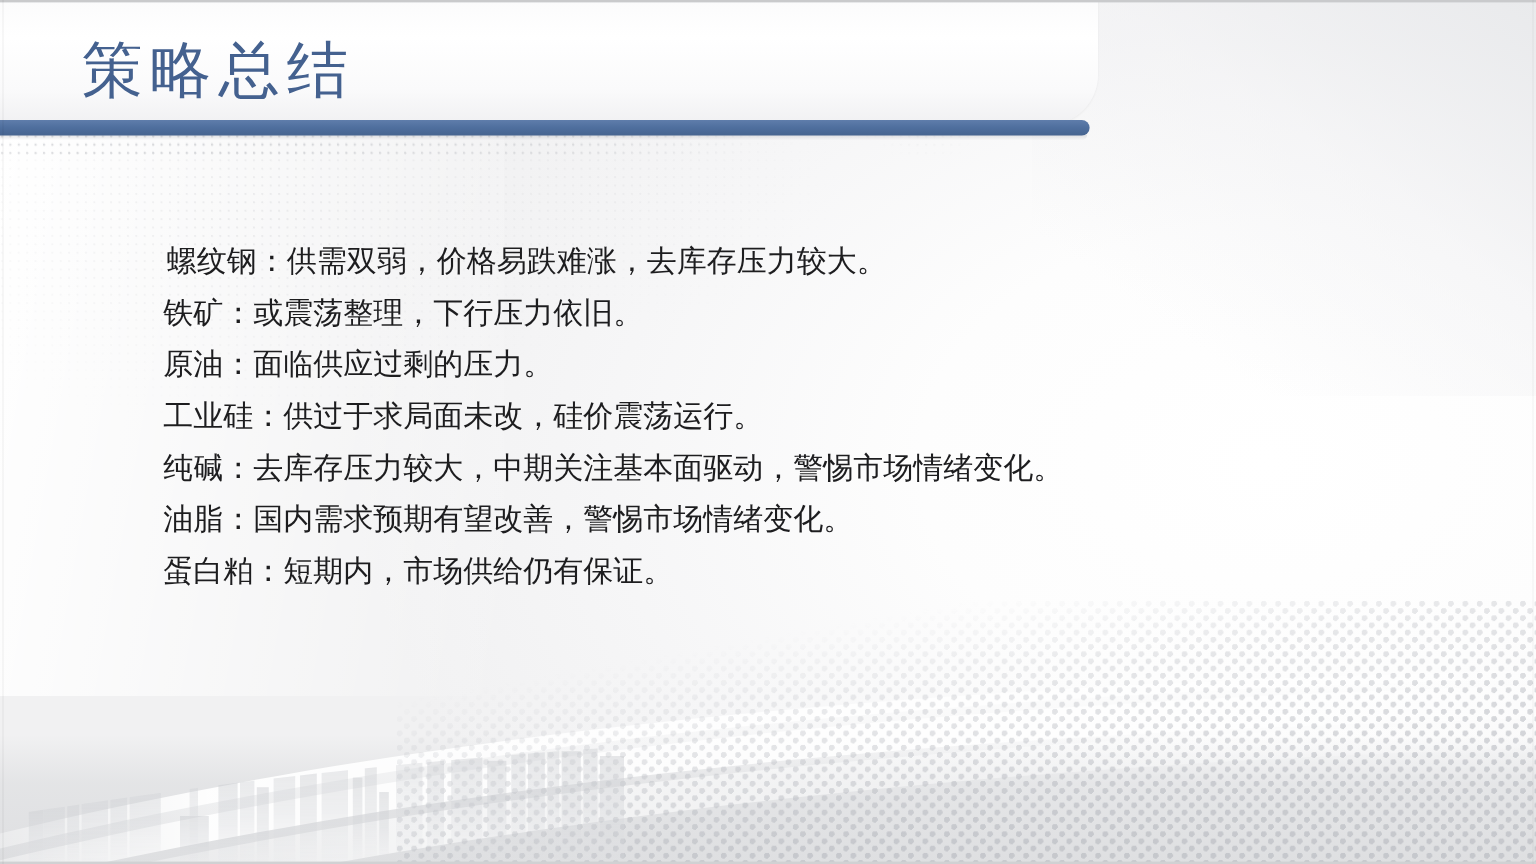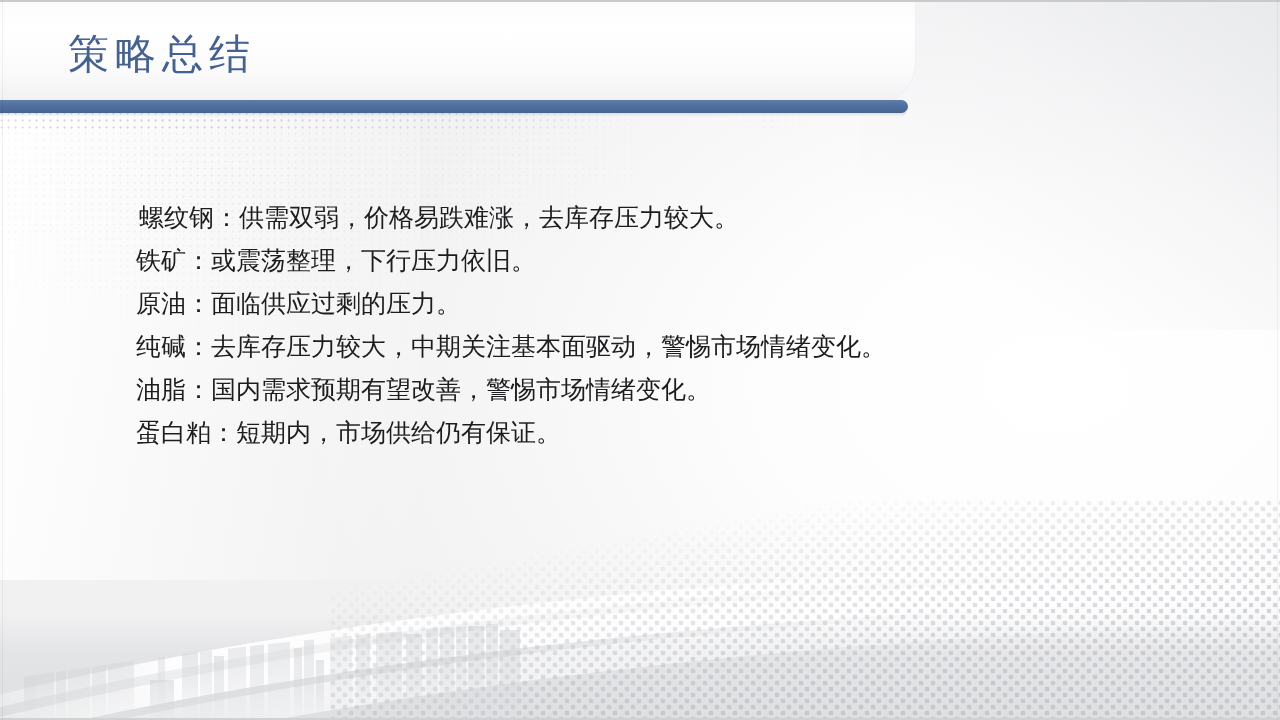--- a/index.html
+++ b/index.html
@@ -118,21 +118,21 @@
     position: absolute;
     left: -20px; top: 112px;
     width: 926px; height: 5px;
     border-radius: 0 0 5px 0;
     background: linear-gradient(180deg, rgba(120,125,135,0.22) 0%, rgba(255,255,255,0) 100%);
   }
 
   .slide-title {
     position: absolute;
     left: 68px; top: 32px;
-    font-size: 41px;
+    font-size: 51px;
     line-height: 1.1;
     letter-spacing: 6px;
     color: #44618f;
     font-weight: 400;
     font-family: "DejaVu Serif", "Liberation Serif", serif;
     white-space: nowrap;
   }
 
   
   .body-block {
@@ -278,20 +278,21 @@
   <div class="header-panel"></div>
   <div class="header-rule-shadow"></div>
   <div class="header-rule"></div>
 
   <div class="slide-title">策略总结</div>
 
   <div class="body-block">
     <div class="line first">螺纹钢：供需双弱，价格易跌难涨，去库存压力较大。</div>
     <div class="line">铁矿：或震荡整理，下行压力依旧。</div>
     <div class="line">原油：面临供应过剩的压力。</div>
+    <div class="line">工业硅：供过于求局面未改，硅价震荡运行。</div>
     <div class="line">纯碱：去库存压力较大，中期关注基本面驱动，警惕市场情绪变化。</div>
     <div class="line">油脂：国内需求预期有望改善，警惕市场情绪变化。</div>
     <div class="line">蛋白粕：短期内，市场供给仍有保证。</div>
   </div>
 
   <div class="edge-line-top"></div>
   <div class="edge-line-bottom"></div>
   <div class="edge-line-left"></div>
   <div class="edge-line-right"></div>
 

